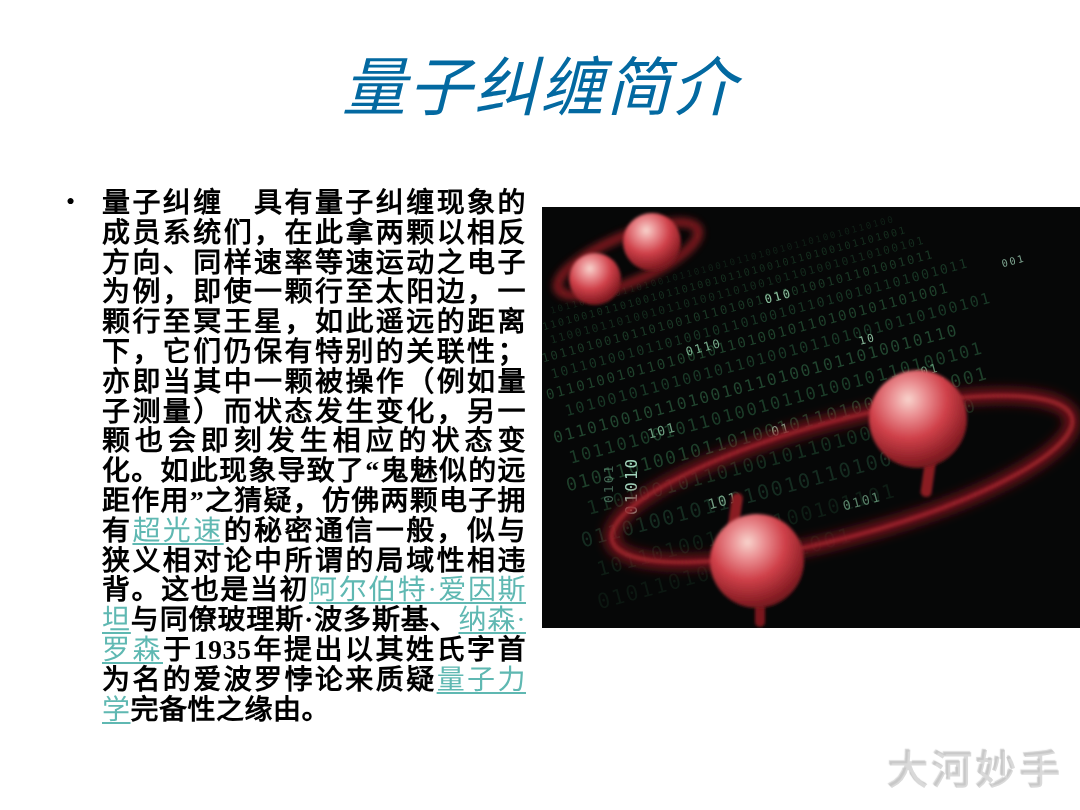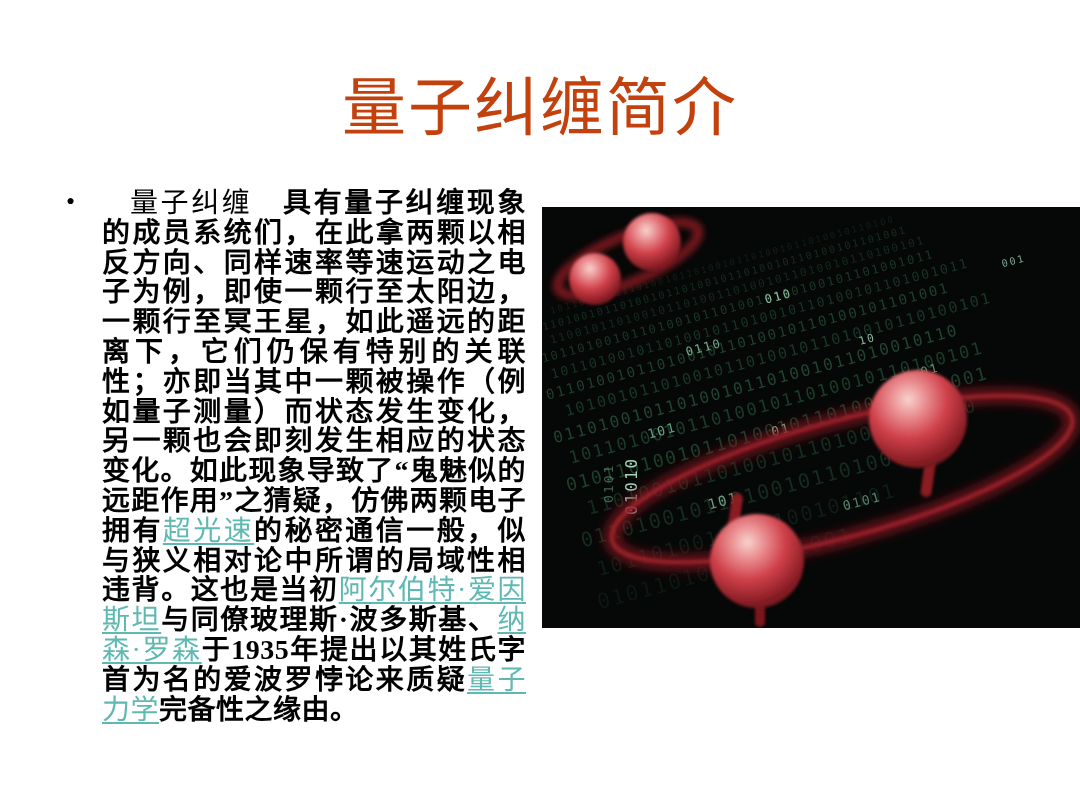--- a/index.html
+++ b/index.html
@@ -6,27 +6,28 @@
   .slide{
     position:relative;
     width:1080px;height:810px;
     background:#ffffff;
     overflow:hidden;
     font-family:"Liberation Serif","DejaVu Serif",serif;
     color:#000;
   }
   .slide-title{
     position:absolute;
-    top:56px;left:0;width:100%;
+    top:36px;left:0;width:100%;
     margin:0;
     text-align:center;
     font-size:64px;
     font-weight:400;
     letter-spacing:2px;
-    color:#c2410c;
+    color:#0369a1;
+    font-style:italic;
   }
   .bullet-area{
     position:absolute;
     left:64px;top:188px;width:462px;
   }
   ul.bullets{margin:0;padding:0 0 0 38px;list-style:none;}
   ul.bullets li{
     position:relative;
     font-size:28px;
     line-height:29.8px;
@@ -34,21 +35,21 @@
     text-justify:inter-ideograph;
     letter-spacing:0.5px;
   }
   ul.bullets li::before{
     content:"\2022";
     position:absolute;
     left:-36px;top:-1px;
     font-size:26px;
     color:#000;
   }
-  .seg-bold{font-weight:normal;margin-left:28px;}
+  .seg-bold{font-weight:bold;}
   .seg-plain{font-weight:700;}
   a.seg-link{
     color:var(--link,#5fb8b2);
     text-decoration:underline;
     text-decoration-color:var(--link,#5fb8b2);
     text-underline-offset:3px;
     cursor:pointer;
   }
   figure.entanglement-figure{
     position:absolute;
@@ -155,14 +156,15 @@
         <ellipse cx="300" cy="272" rx="238" ry="58" transform="rotate(-15 300 272)" fill="none" stroke="#a62830" stroke-width="4" opacity="0.75" filter="url(#soft)"></ellipse>
         <rect x="381" y="248" width="11" height="42" rx="5" transform="rotate(8 386 268)" fill="#8a1b20" filter="url(#soft)"></rect>
         <rect x="188" y="286" width="11" height="36" rx="5" transform="rotate(8 193 304)" fill="#8a1b20" filter="url(#soft)"></rect>
         <rect x="213" y="396" width="10" height="24" rx="5" fill="#7a161b" filter="url(#soft)"></rect>
         <circle cx="215" cy="354" r="47" fill="url(#ballGrad)" filter="url(#soft)"></circle>
         <circle cx="376" cy="212" r="49" fill="url(#ballGrad)" filter="url(#soft)"></circle>
       </g>
     </svg>
   </figure>
 
+  <div class="watermark">大河妙手</div>
 
 </div>
 
 </body></html>

